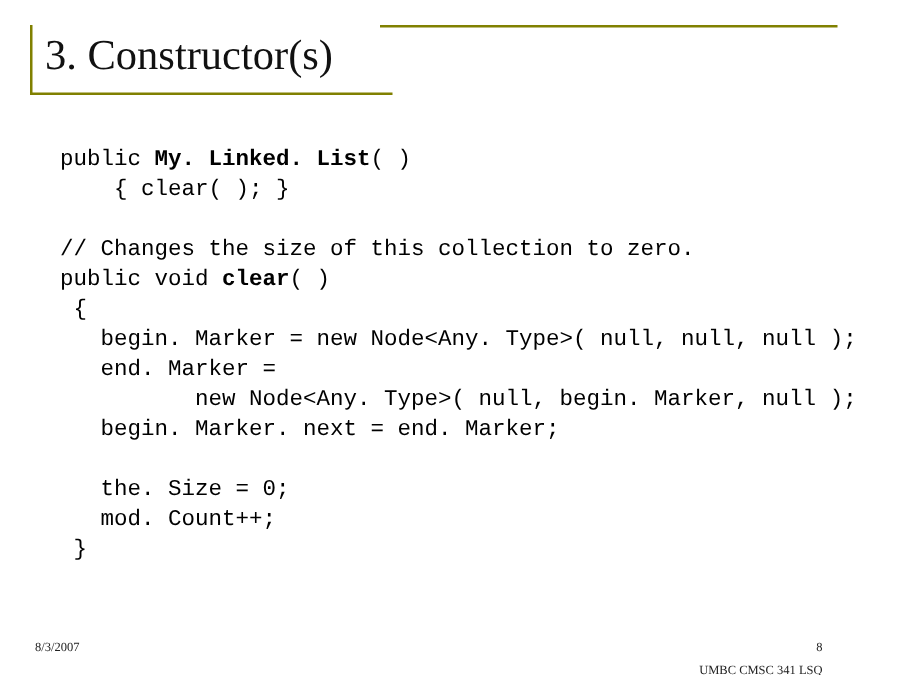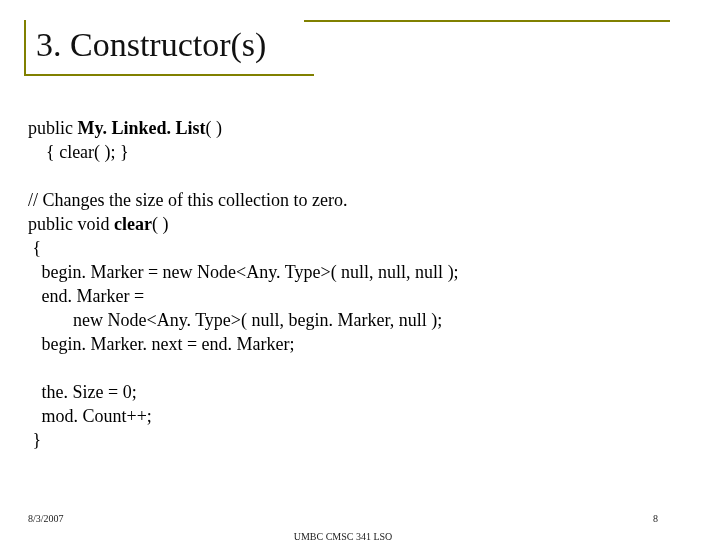--- a/index.html
+++ b/index.html
@@ -53,40 +53,41 @@
     padding-left: 4px;
   }
   .body-region {
     position: absolute;
     top: 116px;
     left: 28px;
     right: 28px;
     bottom: 48px;
   }
   .code {
-    font-family: Liberation Serif, serif;
+    font-family: Liberation Mono, monospace;
     font-size: 18px;
     line-height: 24px;
     color: #000;
     white-space: pre;
+    margin-left: 20px;
   }
   .bold { font-weight: bold; }
   .footer {
     position: absolute;
     bottom: 16px;
     left: 28px;
     right: 28px;
     display: flex;
     justify-content: space-between;
     align-items: center;
     font-size: 10px;
     color: #222;
     font-family: "Times New Roman", Times, serif;
   }
-  .footer .center { position: absolute; left: 0; right: 0; text-align: center; margin-top: 35px; }
+  .footer .center { position: absolute; left: 0; right: 0; text-align: right; margin-top: 35px; }
   .footer .right { margin-left: auto; position: relative; z-index: 1; }
   .footer .left { position: relative; z-index: 1; }
 </style>
 </head>
 <body>
 
 <div class="slide">
   <div class="title-region">
     <div class="title-border-top"></div>
     <div class="title-border-left"></div>

